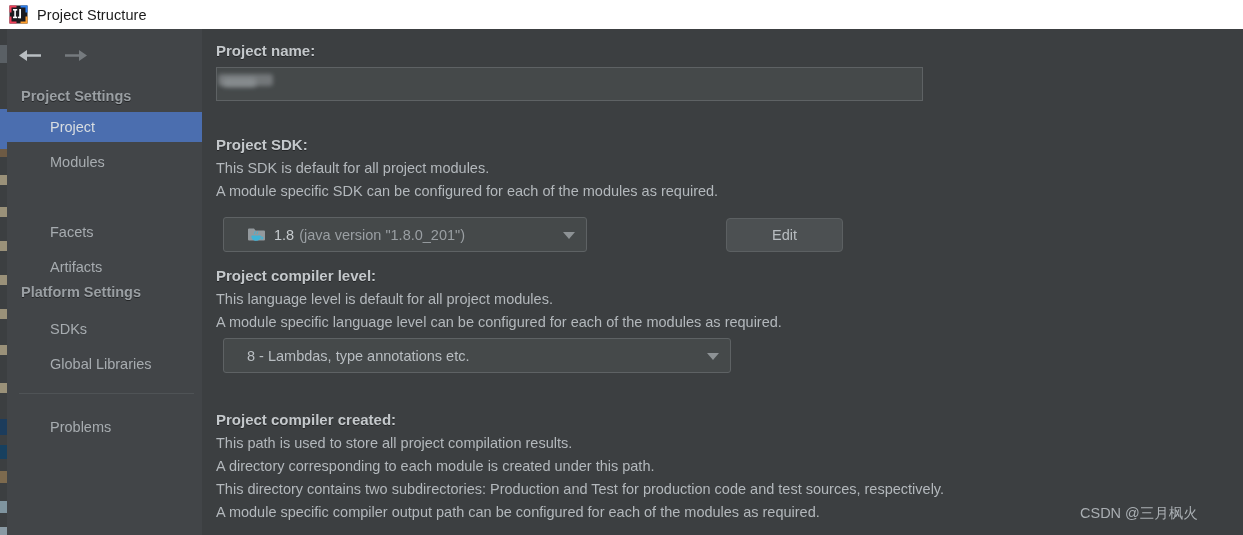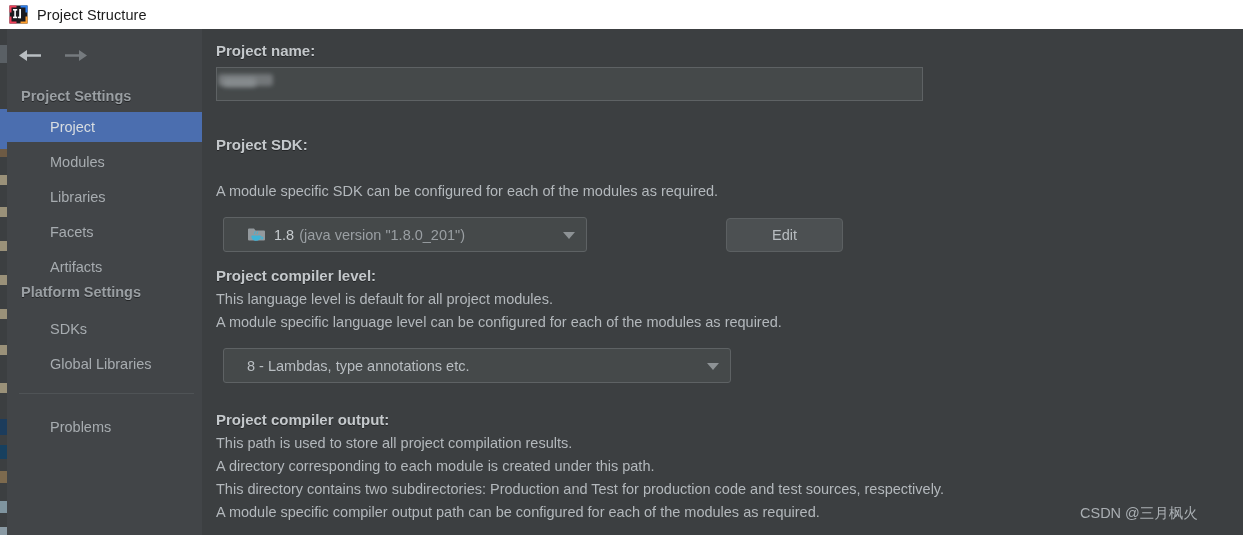--- a/index.html
+++ b/index.html
@@ -308,23 +308,20 @@
     </div>
 
     <div class="nav-group-title" style="top:59px;">Project Settings</div>
 
     <div class="nav-item selected" style="top:83px;">
       <span>Project</span>
     </div>
     <div class="nav-item" style="top:118px;">
       <span>Modules</span>
     </div>
-    <div class="nav-item" style="top:153px;">
-      <span>Libraries</span>
-    </div>
     <div class="nav-item" style="top:188px;">
       <span>Facets</span>
     </div>
     <div class="nav-item" style="top:223px;">
       <span>Artifacts</span>
     </div>
 
     <div class="nav-group-title" style="top:255px;">Platform Settings</div>
 
     <div class="nav-item" style="top:285px;">
@@ -345,20 +342,21 @@
 
     <div class="sec-title" style="top:13px;">Project name:</div>
 
     <div class="text-input" style="left:14px; top:38px; width:707px; height:34px;">
       <span class="redacted-value"></span>
       <span class="redact-blob"></span>
       <span class="redact-blob2"></span>
     </div>
 
     <div class="sec-title" style="top:107px;">Project SDK:</div>
+    <div class="sec-line" style="top:131px;">This SDK is default for all project modules.</div>
     <div class="sec-line" style="top:154px;">A module specific SDK can be configured for each of the modules as required.</div>
 
     <div class="combo" style="left:21px; top:188px; width:364px; height:35px;">
       <span class="sdk-icon">
         <svg width="20" height="17" viewBox="0 0 20 17">
           <path d="M1 3.5 A1 1 0 0 1 2 2.5 L7 2.5 L8.6 4.4 L17 4.4 A1 1 0 0 1 18 5.4 L18 13.6 A1 1 0 0 1 17 14.6 L2 14.6 A1 1 0 0 1 1 13.6 Z" fill="#93999d"></path>
           <path d="M5 9.6 L13.2 9.6 A0.6 0.6 0 0 1 13.8 10.2 C13.8 13.0 11.9 14.8 9.1 14.8 C6.3 14.8 4.4 13.0 4.4 10.2 A0.6 0.6 0 0 1 5 9.6 Z" fill="#3fb3d6"></path>
           <path d="M13.9 10.6 C15.5 10.6 16.4 11.2 16.4 12.1 C16.4 13.0 15.5 13.6 14.0 13.6 L13.6 13.6 L13.6 12.6 L14.0 12.6 C14.8 12.6 15.2 12.4 15.2 12.1 C15.2 11.8 14.8 11.6 13.9 11.6 Z" fill="#3fb3d6"></path>
           <path d="M7.2 7.6 C7.2 6.8 8.4 6.6 8.4 5.6 M9.8 7.6 C9.8 6.9 10.9 6.7 10.9 5.9" stroke="#3fb3d6" stroke-width="1" fill="none" stroke-linecap="round"></path>
         </svg>
@@ -370,26 +368,26 @@
     </div>
 
     <div class="btn" style="left:524px; top:189px; width:117px; height:34px;">
       <span>Edit</span>
     </div>
 
     <div class="sec-title" style="top:238px;">Project compiler level:</div>
     <div class="sec-line" style="top:262px;">This language level is default for all project modules.</div>
     <div class="sec-line" style="top:285px;">A module specific language level can be configured for each of the modules as required.</div>
 
-    <div class="combo" style="left:21px; top:319px; width:508px; height:35px;">
+    <div class="combo" style="left:21px; top:309px; width:508px; height:35px;">
       <span>8 - Lambdas, type annotations etc.</span>
       <span class="arrow-down"></span>
     </div>
 
-    <div class="sec-title" style="top:382px;">Project compiler output:</div>
+    <div class="sec-title" style="top:382px;">Project compiler created:</div>
     <div class="sec-line" style="top:406px;">This path is used to store all project compilation results.</div>
     <div class="sec-line" style="top:429px;">A directory corresponding to each module is created under this path.</div>
     <div class="sec-line" style="top:452px;">This directory contains two subdirectories: Production and Test for production code and test sources, respectively.</div>
     <div class="sec-line" style="top:475px;">A module specific compiler output path can be configured for each of the modules as required.</div>
 
     <div class="watermark" style="left:878px; top:475px;text-align:right;">CSDN @三月枫火</div>
   </div>
 
 </div>
 

